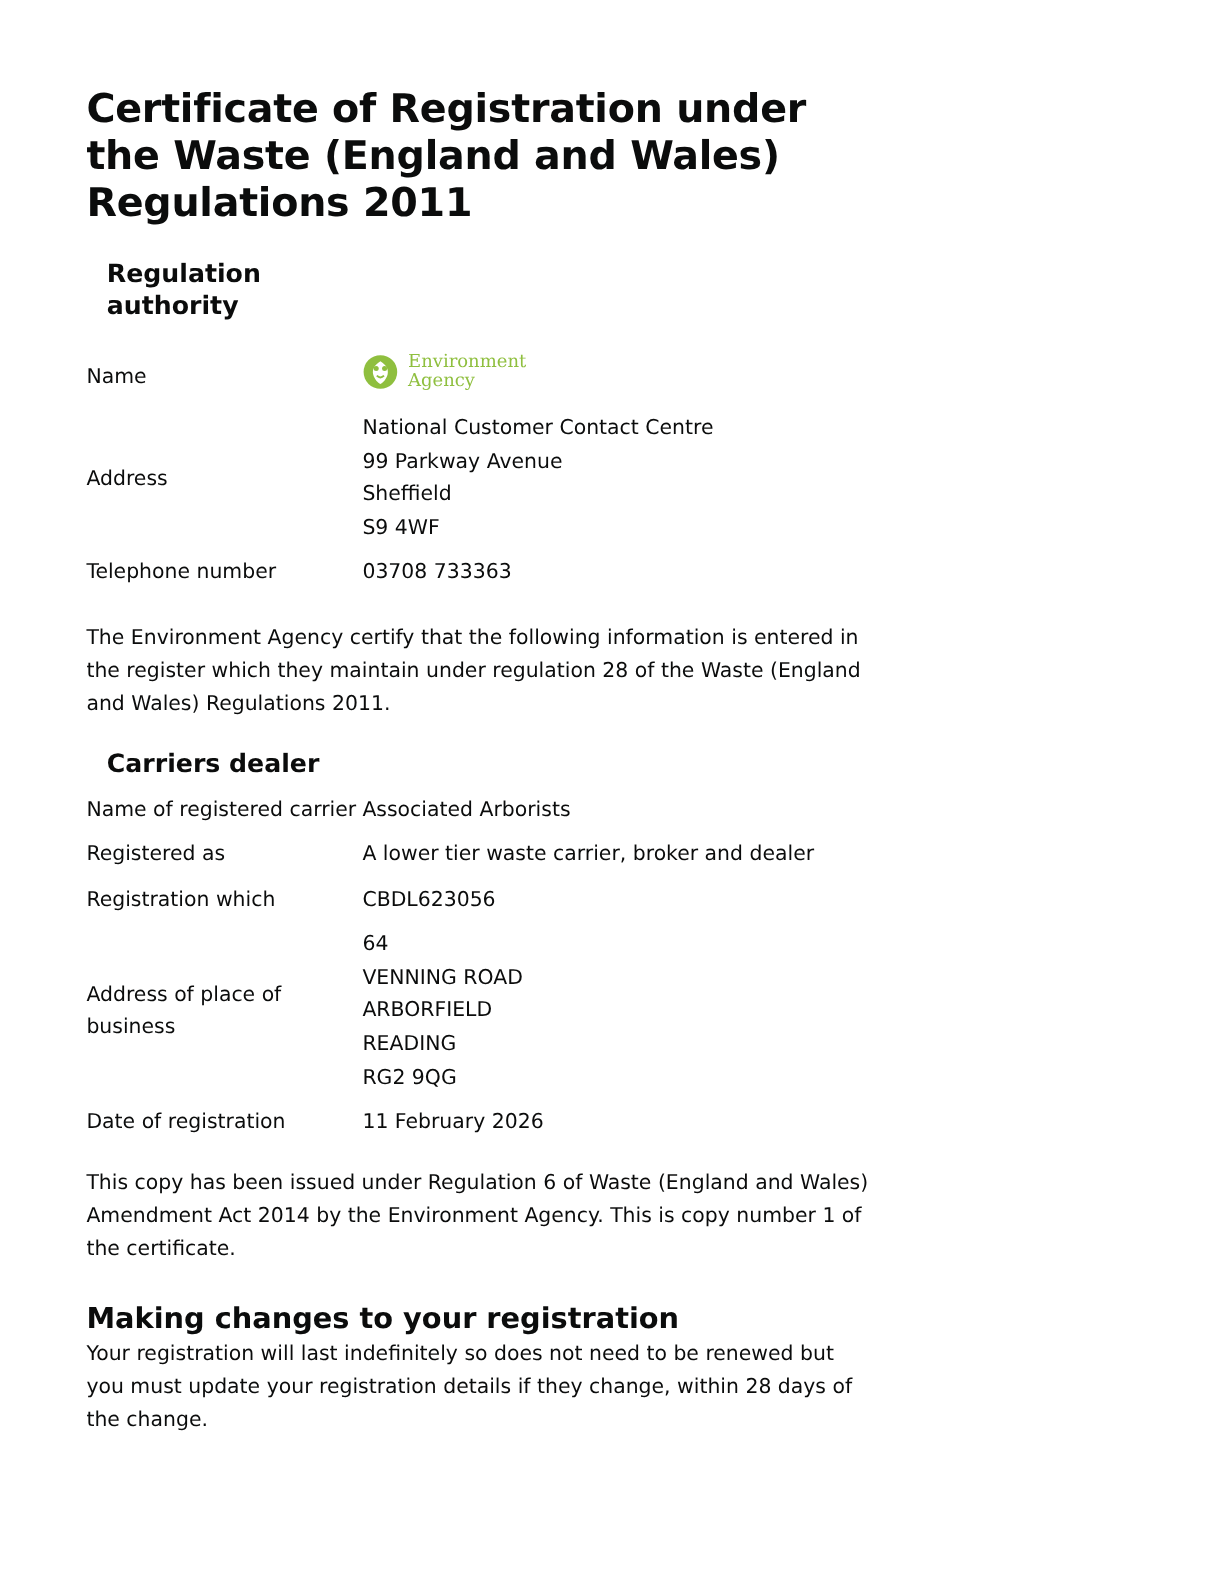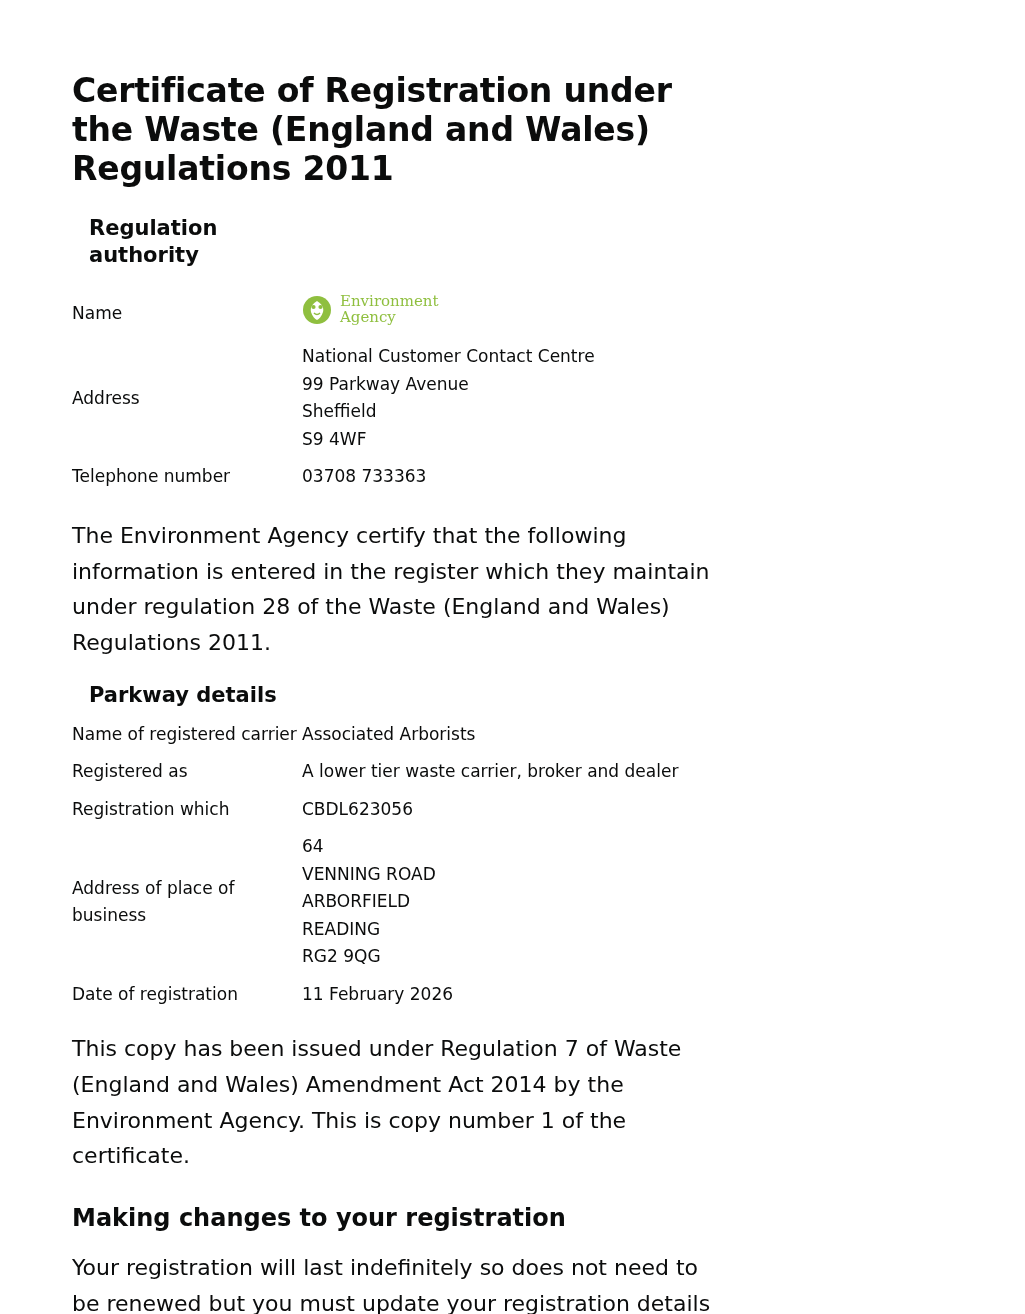--- a/index.html
+++ b/index.html
@@ -33,21 +33,21 @@
     line-height: 1.3;
     font-weight: bold;
     margin: 0 0 6px 17px;
   }
   h2.section-title.wide {
     max-width: 200px;
   }
   h2.big-section {
     font-size: 24px;
     font-weight: bold;
-    margin: 30px 0 18px 0;
+    margin: 30px 0 2px 0;
   }
   table.kv {
     width: 100%;
     border-collapse: collapse;
     table-layout: fixed;
   }
   table.kv td {
     vertical-align: middle;
     padding: 5px 0;
     font-size: 17px;
@@ -58,21 +58,21 @@
     padding-right: 10px;
     color: #0b0c0c;
   }
   td.val {
     color: #0b0c0c;
   }
   .multiline {
     white-space: pre-line;
   }
   p.body-text {
-    font-size: 22px;
+    font-size: 17px;
     line-height: 1.62;
     margin: 22px 0 0 0;
     max-width: 830px;
   }
   p.body-text.tight {
     margin-top: 18px;
   }
   .logo {
     display: inline-flex;
     align-items: center;
@@ -141,21 +141,21 @@
           <td class="val">03708 733363</td>
         </tr>
       </tbody>
     </table>
   </div>
 
   <p class="body-text">The Environment Agency certify that the following information is entered in the register which they maintain under regulation 28 of the Waste (England and Wales) Regulations 2011.</p>
 
   <div class="spacer-md"></div>
 
-  <h2 class="section-title">Parkway details</h2>
+  <h2 class="section-title">Carriers dealer</h2>
 
   <div class="carrier-block">
     <table class="kv">
       <tbody>
         <tr>
           <td class="key multiline">Name of registered carrier</td>
           <td class="val">Associated Arborists</td>
         </tr>
         <tr>
           <td class="key">Registered as</td>
@@ -175,19 +175,19 @@
         </tr>
         <tr>
           <td class="key">Date of registration</td>
           <td class="val">11 February 2026</td>
         </tr>
       </tbody>
     </table>
   </div>
 
 
-  <p class="body-text tight">This copy has been issued under Regulation 7 of Waste (England and Wales) Amendment Act 2014 by the Environment Agency. This is copy number 1 of the certificate.</p>
+  <p class="body-text tight">This copy has been issued under Regulation 6 of Waste (England and Wales) Amendment Act 2014 by the Environment Agency. This is copy number 1 of the certificate.</p>
 
   <h2 class="big-section">Making changes to your registration</h2>
 
   <p class="body-text" style="margin-top:0">Your registration will last indefinitely so does not need to be renewed but you must update your registration details if they change, within 28 days of the change.</p>
 
 </div>
 
 </body></html>

